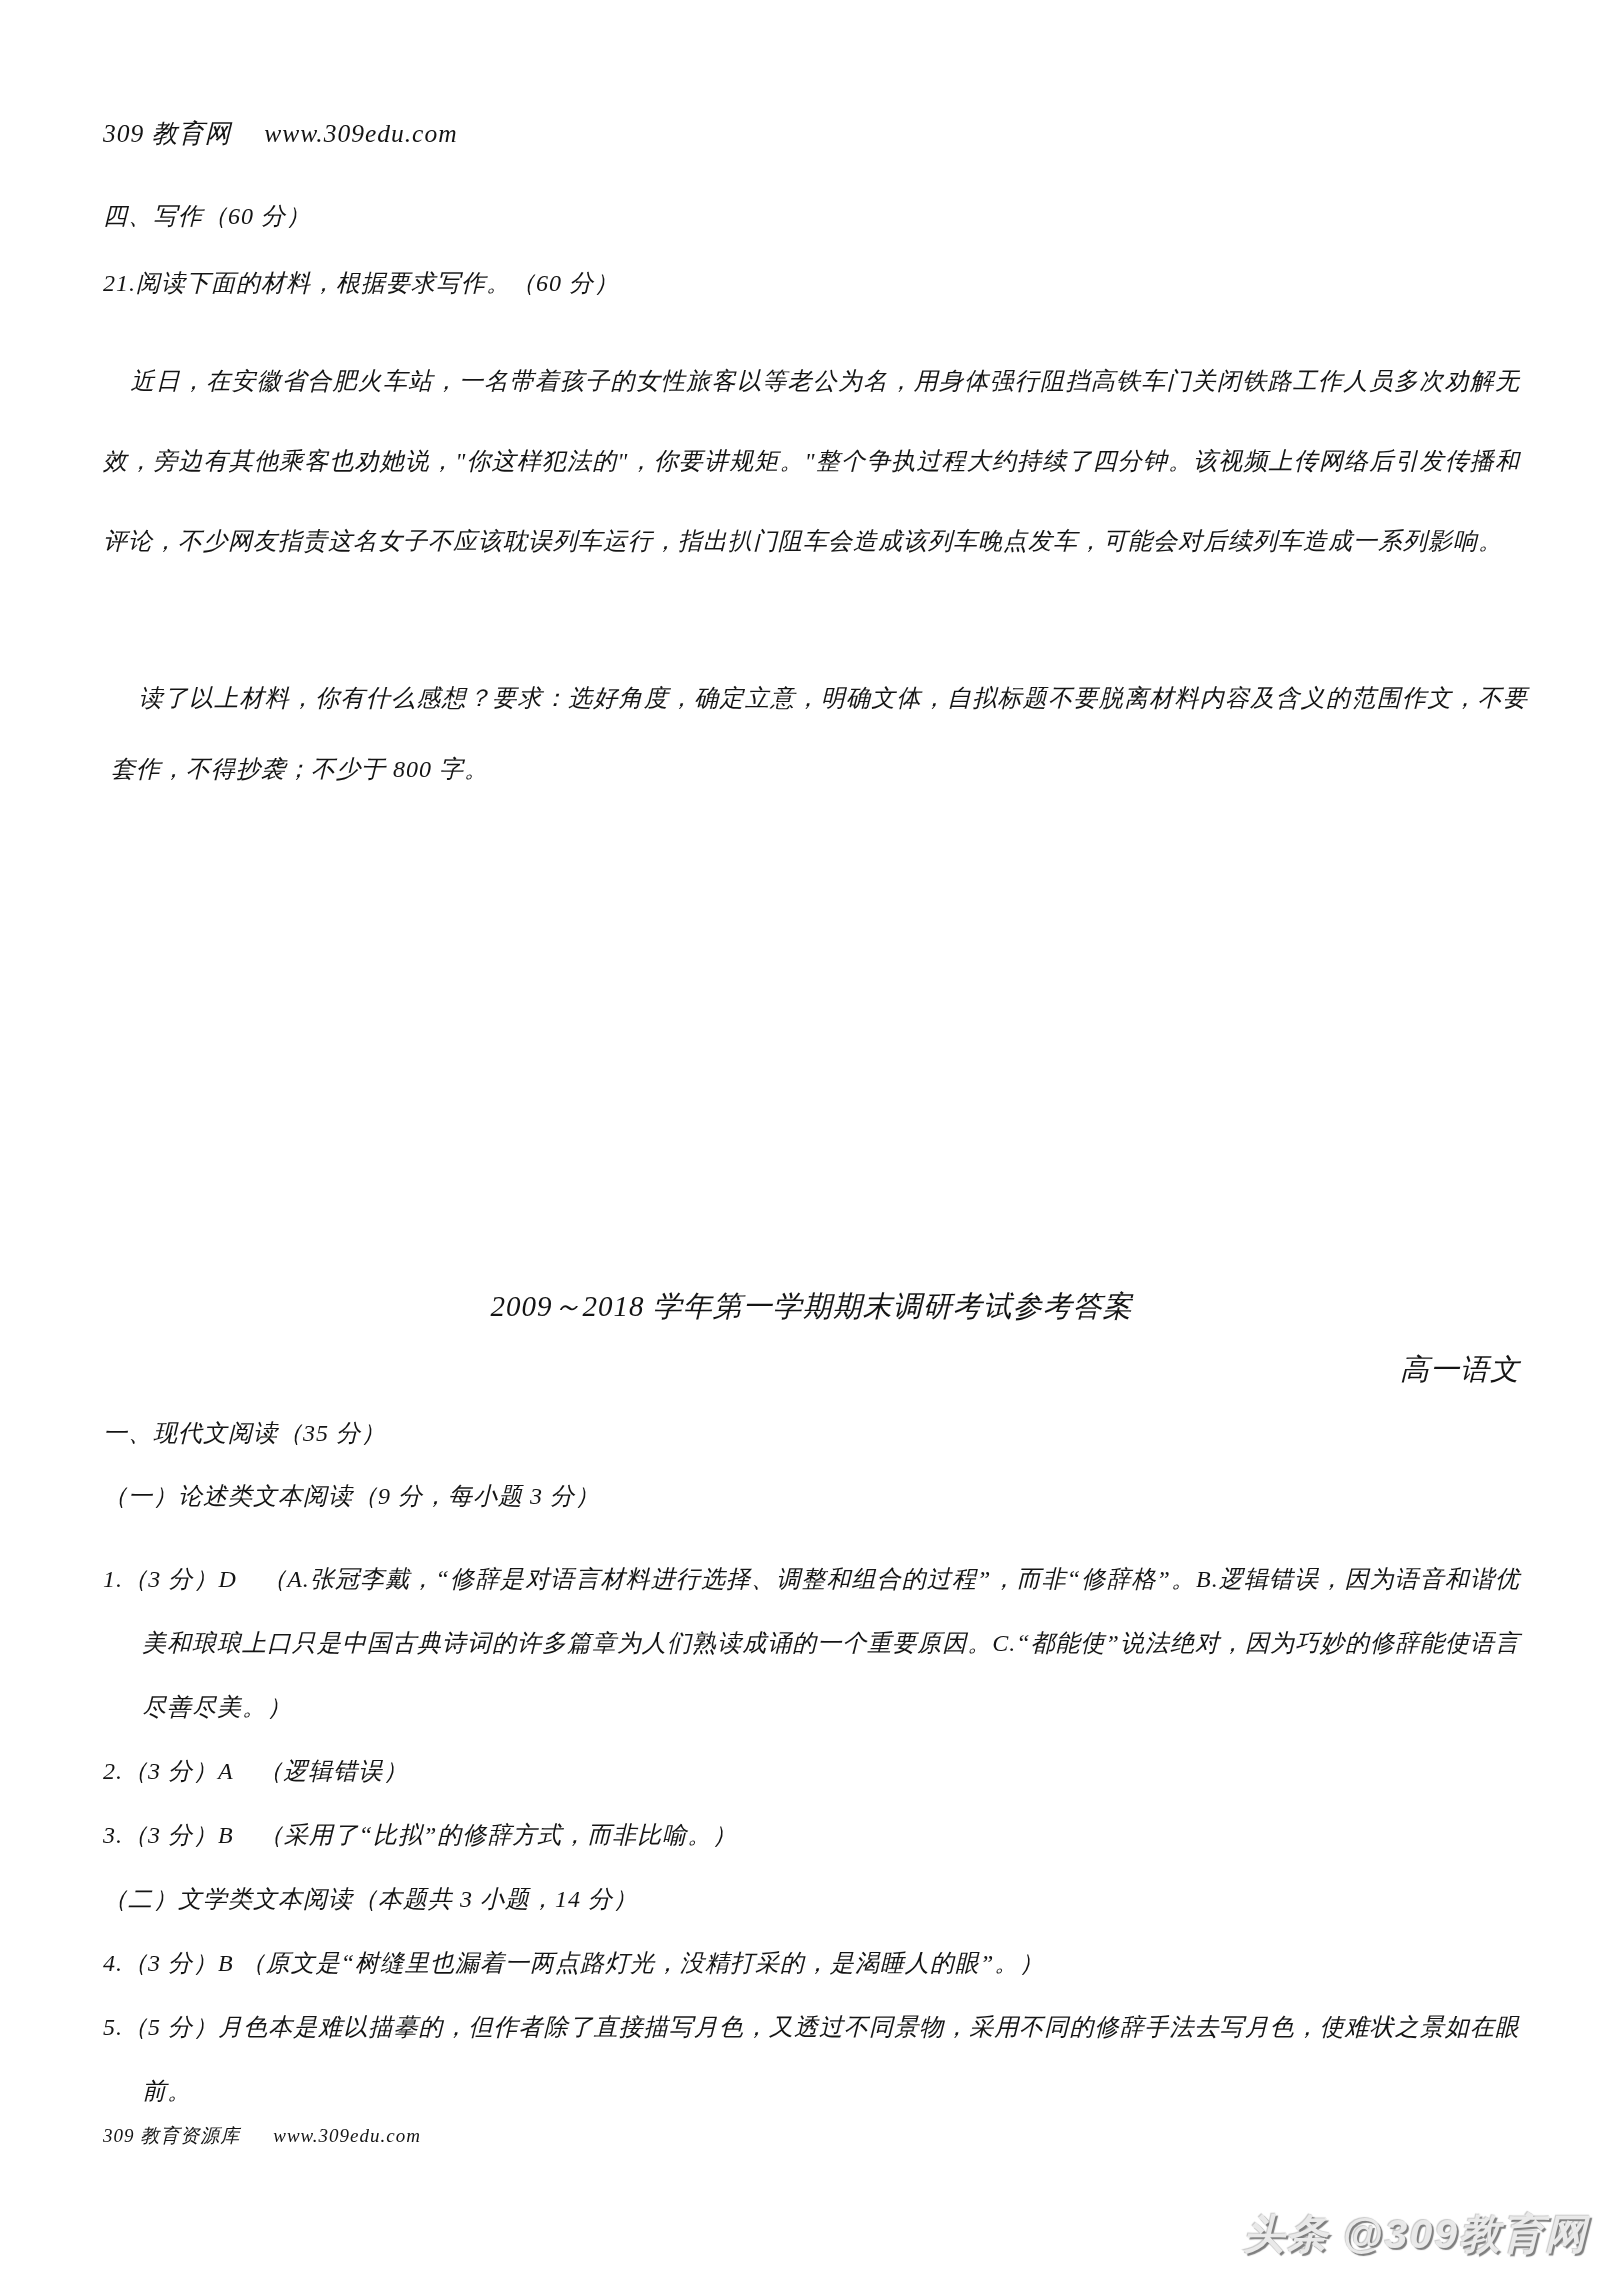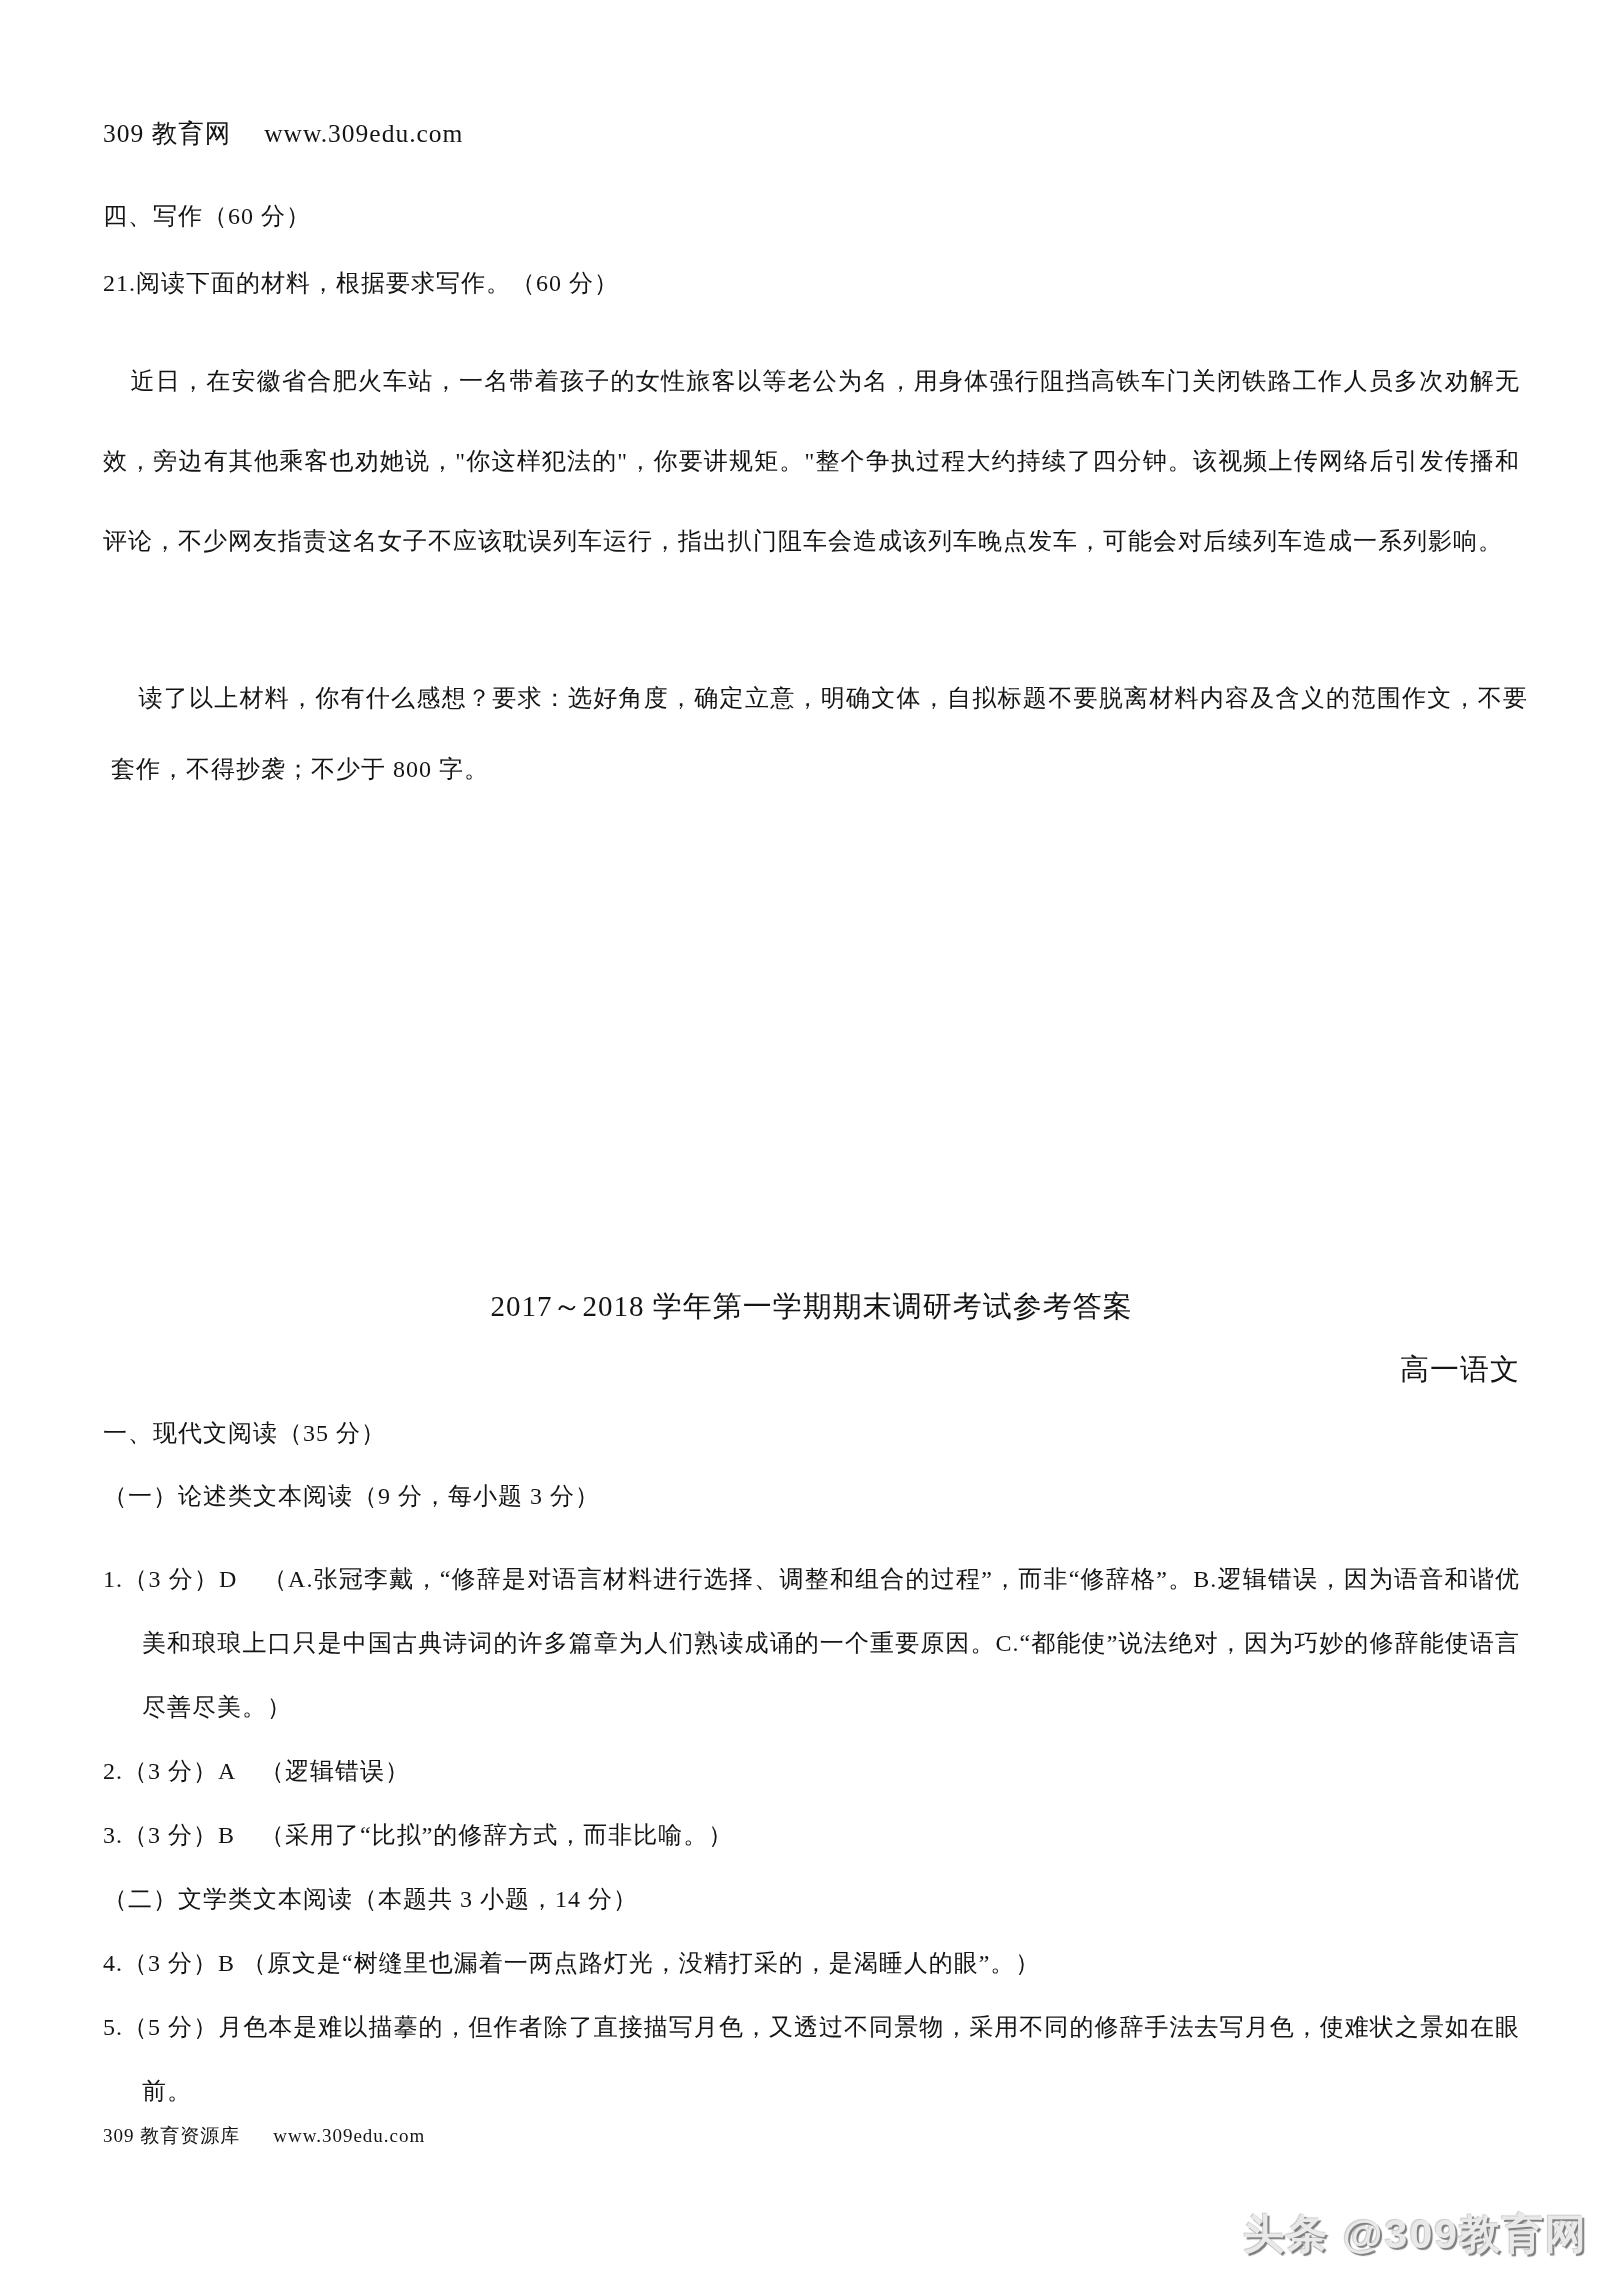--- a/index.html
+++ b/index.html
@@ -1,15 +1,15 @@
 <!DOCTYPE html>
 <html><head>
 <meta charset="utf-8">
 <style>
-  * { margin: 0; padding: 0; box-sizing: border-box; }
+  * { margin: 0; padding: 0; box-sizing: border-box; font-style: italic; }
   html, body { background: #ffffff; }
   .page {
     position: relative;
     width: 1621px;
     height: 2293px;
     background: #ffffff;
     font-family: "Liberation Serif", "DejaVu Serif", serif;
     color: #141414;
     overflow: hidden;
   }
@@ -70,21 +70,21 @@
   </div>
 
   <div class="content sec-title">四、写作（60 分）</div>
 
   <div class="content q21">21.阅读下面的材料，根据要求写作。（60 分）</div>
 
   <div class="content material">近日，在安徽省合肥火车站，一名带着孩子的女性旅客以等老公为名，用身体强行阻挡高铁车门关闭铁路工作人员多次劝解无效，旁边有其他乘客也劝她说，"你这样犯法的"，你要讲规矩。"整个争执过程大约持续了四分钟。该视频上传网络后引发传播和评论，不少网友指责这名女子不应该耽误列车运行，指出扒门阻车会造成该列车晚点发车，可能会对后续列车造成一系列影响。</div>
 
   <div class="content requirements">读了以上材料，你有什么感想？要求：选好角度，确定立意，明确文体，自拟标题不要脱离材料内容及含义的范围作文，不要套作，不得抄袭；不少于 800 字。</div>
 
-  <div class="content answer-title">2017～2018 学年第一学期期末调研考试参考答案</div>
+  <div class="content answer-title">2009～2018 学年第一学期期末调研考试参考答案</div>
 
   <div class="content answer-subject">高一语文</div>
 
   <div class="content sec1">一、现代文阅读（35 分）</div>
 
   <div class="content part1">（一）论述类文本阅读（9 分，每小题 3 分）</div>
 
   <div class="content answers">
     <div class="item">1.（3 分）D　（A.张冠李戴，“修辞是对语言材料进行选择、调整和组合的过程”，而非“修辞格”。B.逻辑错误，因为语音和谐优美和琅琅上口只是中国古典诗词的许多篇章为人们熟读成诵的一个重要原因。C.“都能使”说法绝对，因为巧妙的修辞能使语言尽善尽美。）</div>
     <div class="item">2.（3 分）A　（逻辑错误）</div>

